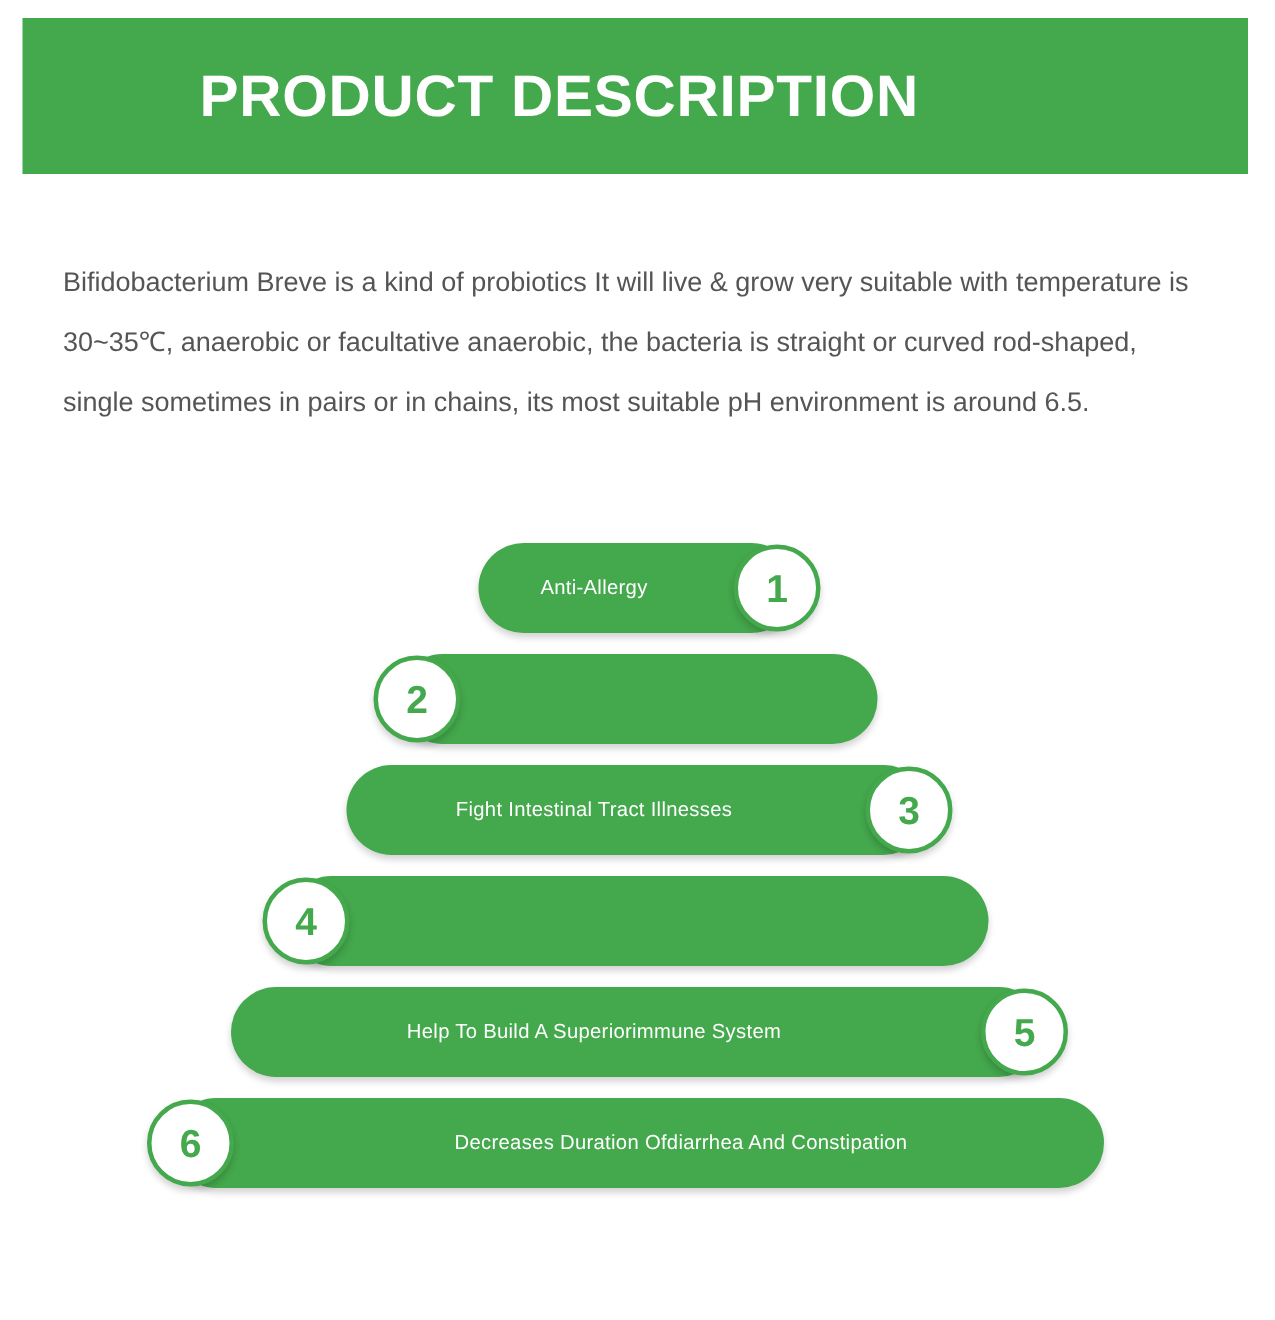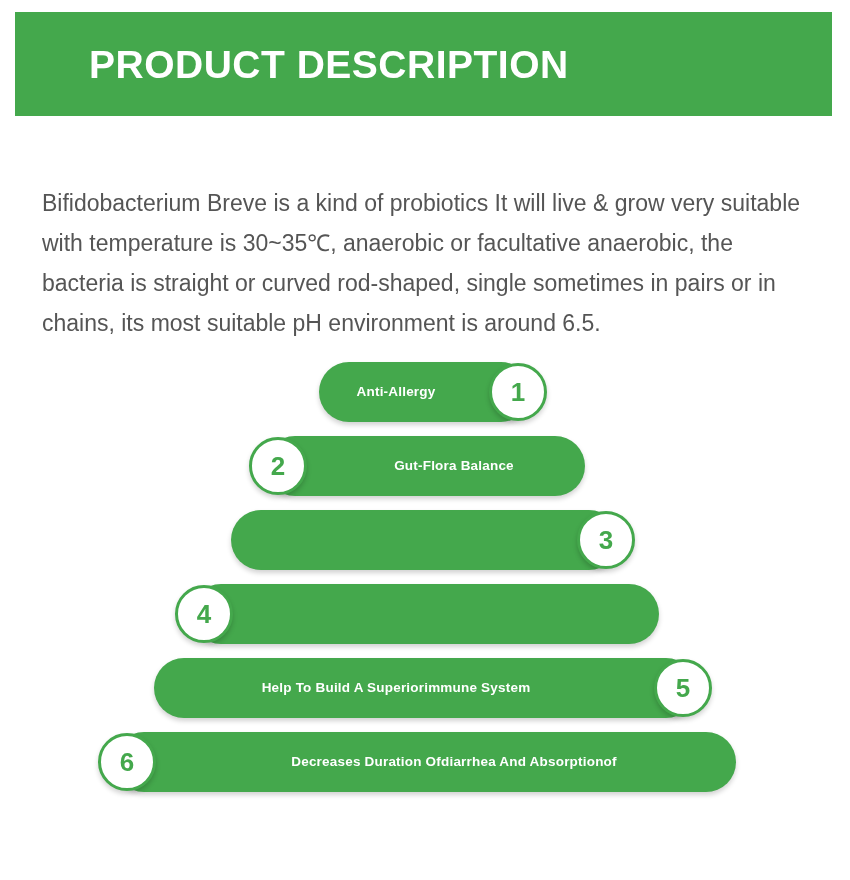--- a/index.html
+++ b/index.html
@@ -17,32 +17,32 @@
     left:15px; top:12px;
     width:817px; height:104px;
     background:var(--brand, #44a84c);
     display:flex; align-items:center;
   }
   .header-title{
     color:#ffffff;
     font-size:39px;
     font-weight:700;
     letter-spacing:.5px;
-    padding-left:74px;
+    padding-left:118px;
     line-height:1;
     white-space:nowrap;
   }
 
   
   .description{
     position:absolute;
-    left:42px; top:160px;
+    left:42px; top:150px;
     width:760px;
     color:#555555;
-    font-size:23px;
+    font-size:18px;
     line-height:40px;
     font-weight:400;
   }
 
   
   .pyramid{
     position:absolute;
     left:0; top:362px;
     width:850px;
   }
@@ -61,21 +61,21 @@
     box-shadow:0 3px 5px rgba(0,0,0,.18);
     display:flex;
     align-items:center;
     box-sizing:border-box;
   }
   .bar-label{
     flex:1 1 auto;
     text-align:center;
     color:#ffffff;
     font-size:13.5px;
-    font-weight:700;
+    font-weight:400;
     letter-spacing:.2px;
     white-space:nowrap;
     line-height:1;
   }
   
   .bar.badge-right .bar-label{ padding-right:58px; }
   .bar.badge-left  .bar-label{ padding-left:58px;  }
 
   .badge{
     position:absolute;
@@ -109,39 +109,39 @@
 
 <div class="pyramid">
     <div class="pyramid-row">
       <div class="bar badge-right" style="width: 212px;">
         <div class="bar-label">Anti-Allergy</div>
         <div class="badge">1</div>
       </div>
     </div>
     <div class="pyramid-row">
       <div class="bar badge-left" style="width: 320px;">
-        <div class="bar-label">Gut-Flora Balance</div>
         <div class="badge">2</div>
       </div>
     </div>
     <div class="pyramid-row">
       <div class="bar badge-right" style="width: 388px;">
+        <div class="bar-label">Fight Intestinal Tract Illnesses</div>
         <div class="badge">3</div>
       </div>
     </div>
     <div class="pyramid-row">
       <div class="bar badge-left" style="width: 468px;">
         <div class="badge">4</div>
       </div>
     </div>
     <div class="pyramid-row">
       <div class="bar badge-right" style="width: 542px;">
         <div class="bar-label">Help To Build A Superiorimmune System</div>
         <div class="badge">5</div>
       </div>
     </div>
     <div class="pyramid-row">
       <div class="bar badge-left" style="width: 622px;">
-        <div class="bar-label">Decreases Duration Ofdiarrhea And Absorptionof</div>
+        <div class="bar-label">Decreases Duration Ofdiarrhea And Constipation</div>
         <div class="badge">6</div>
       </div>
     </div>
   </div>
 
 </body></html>

